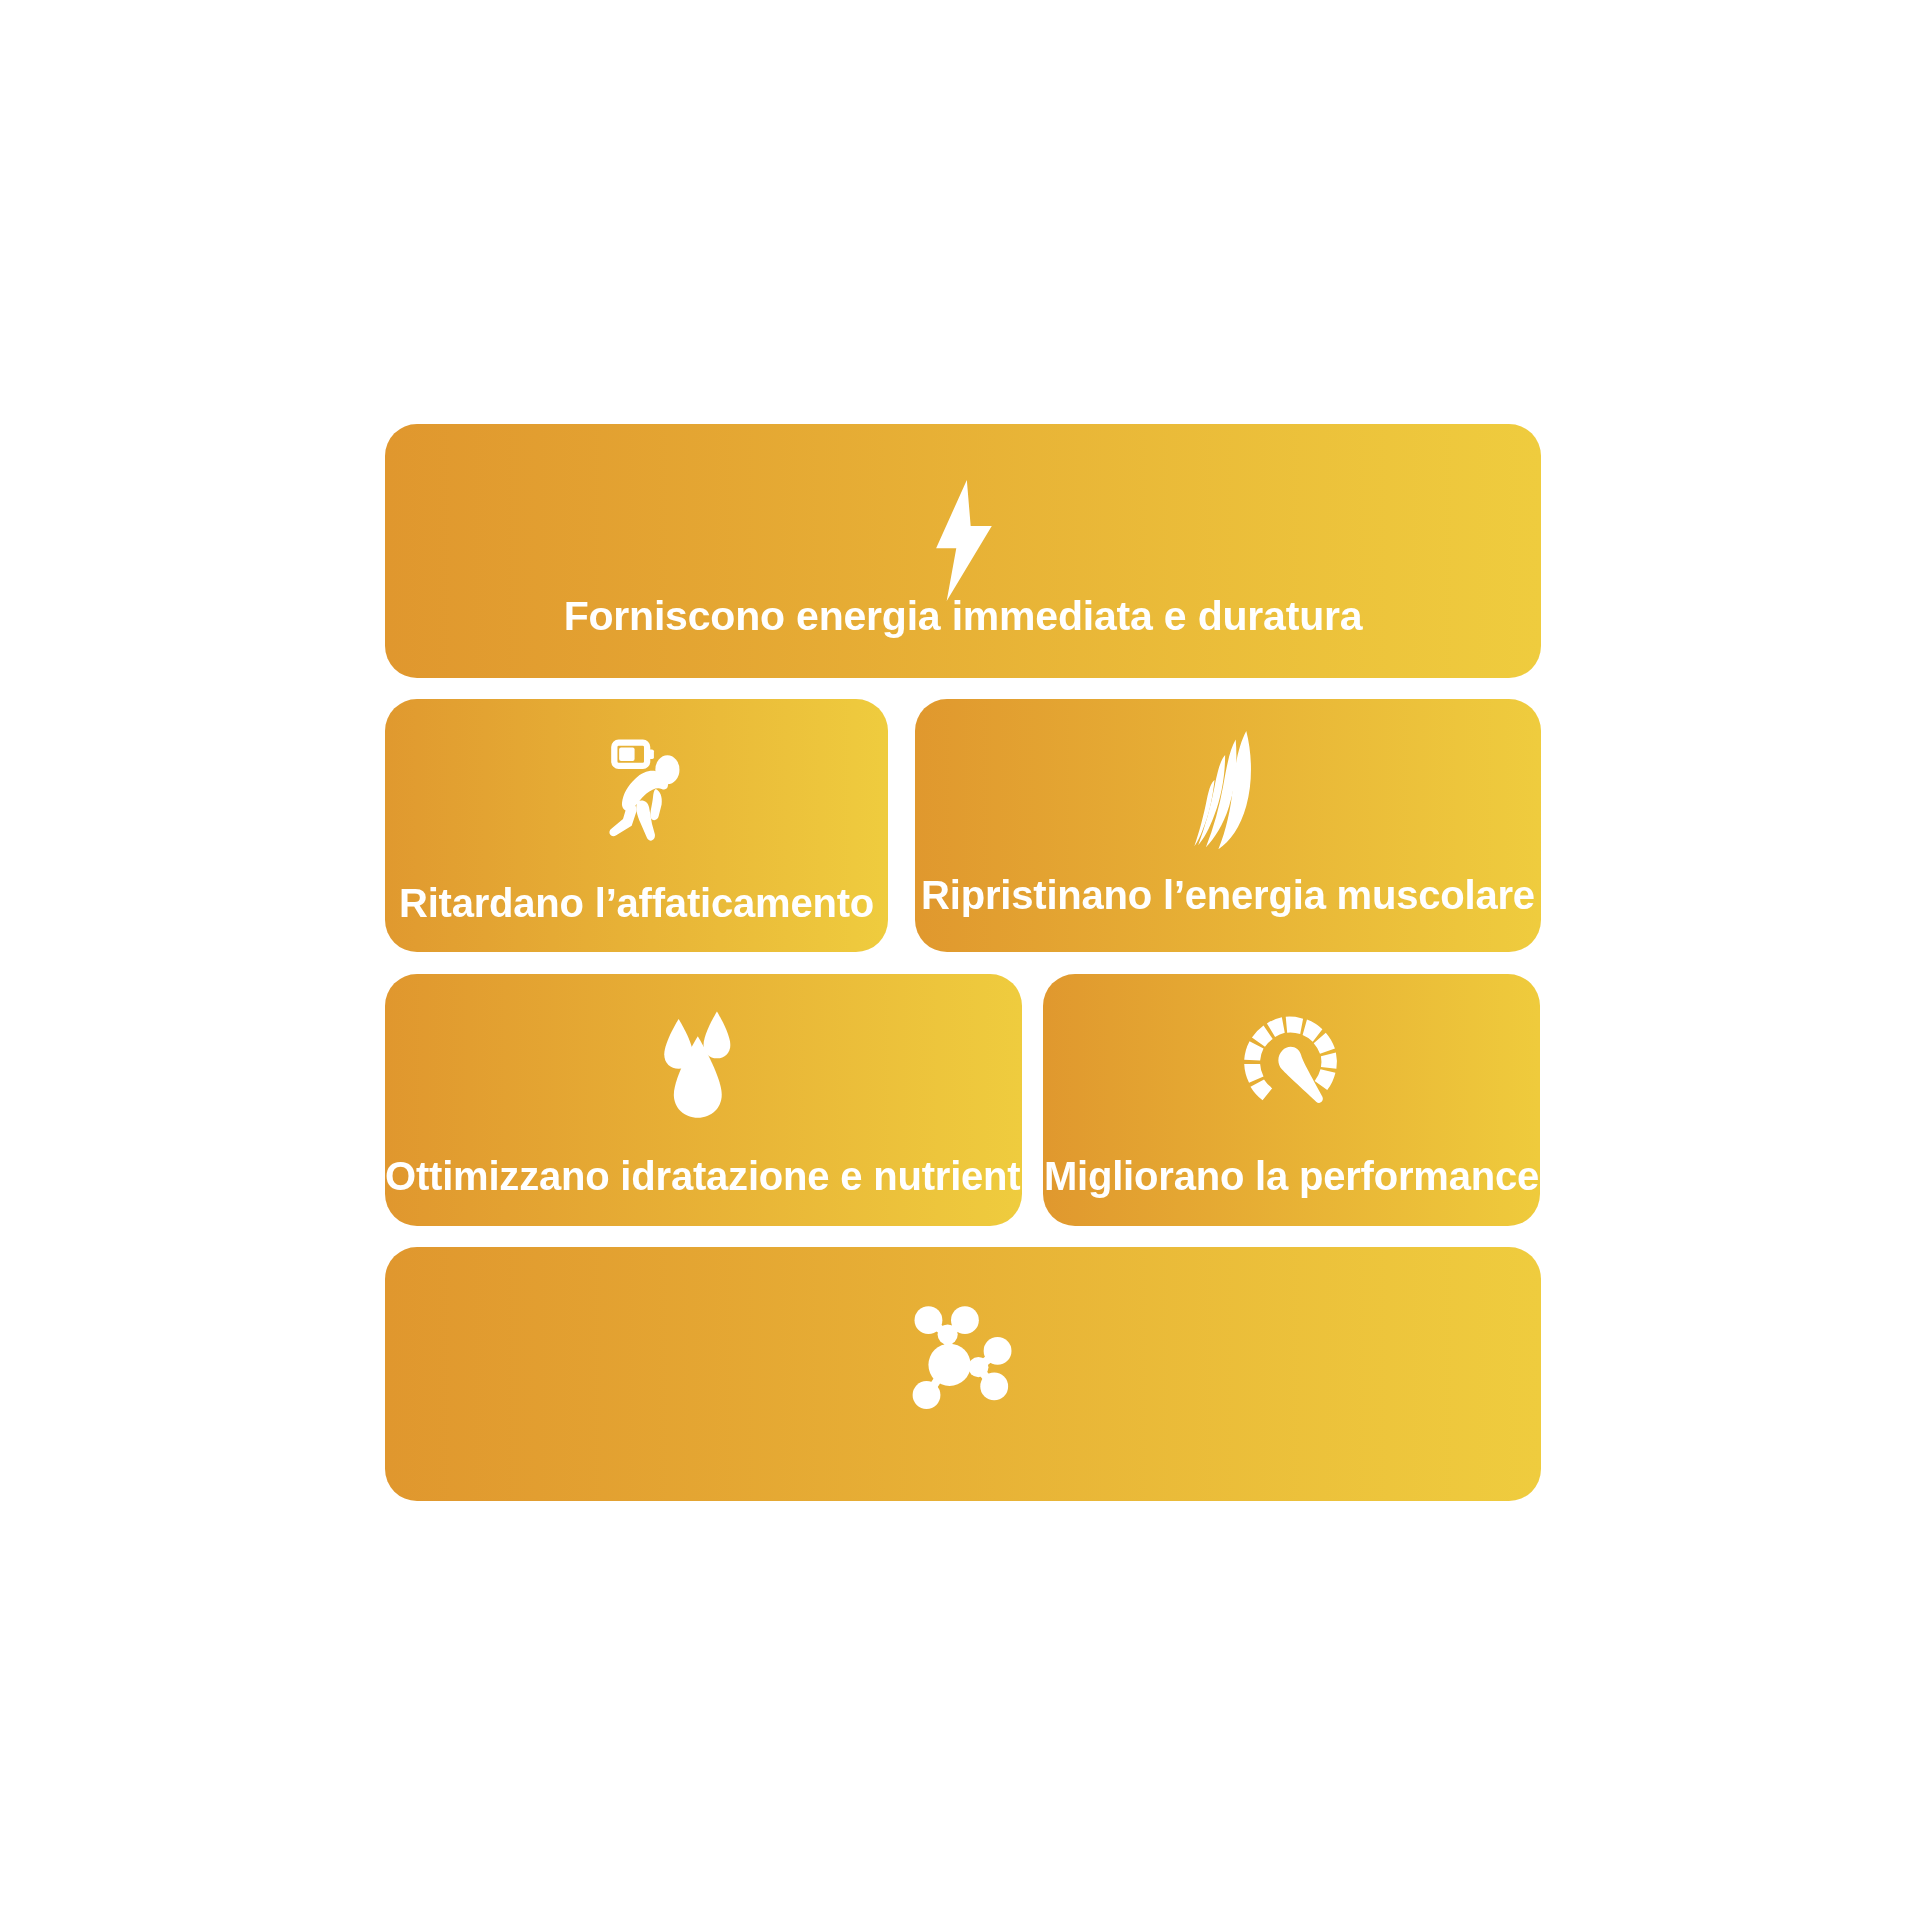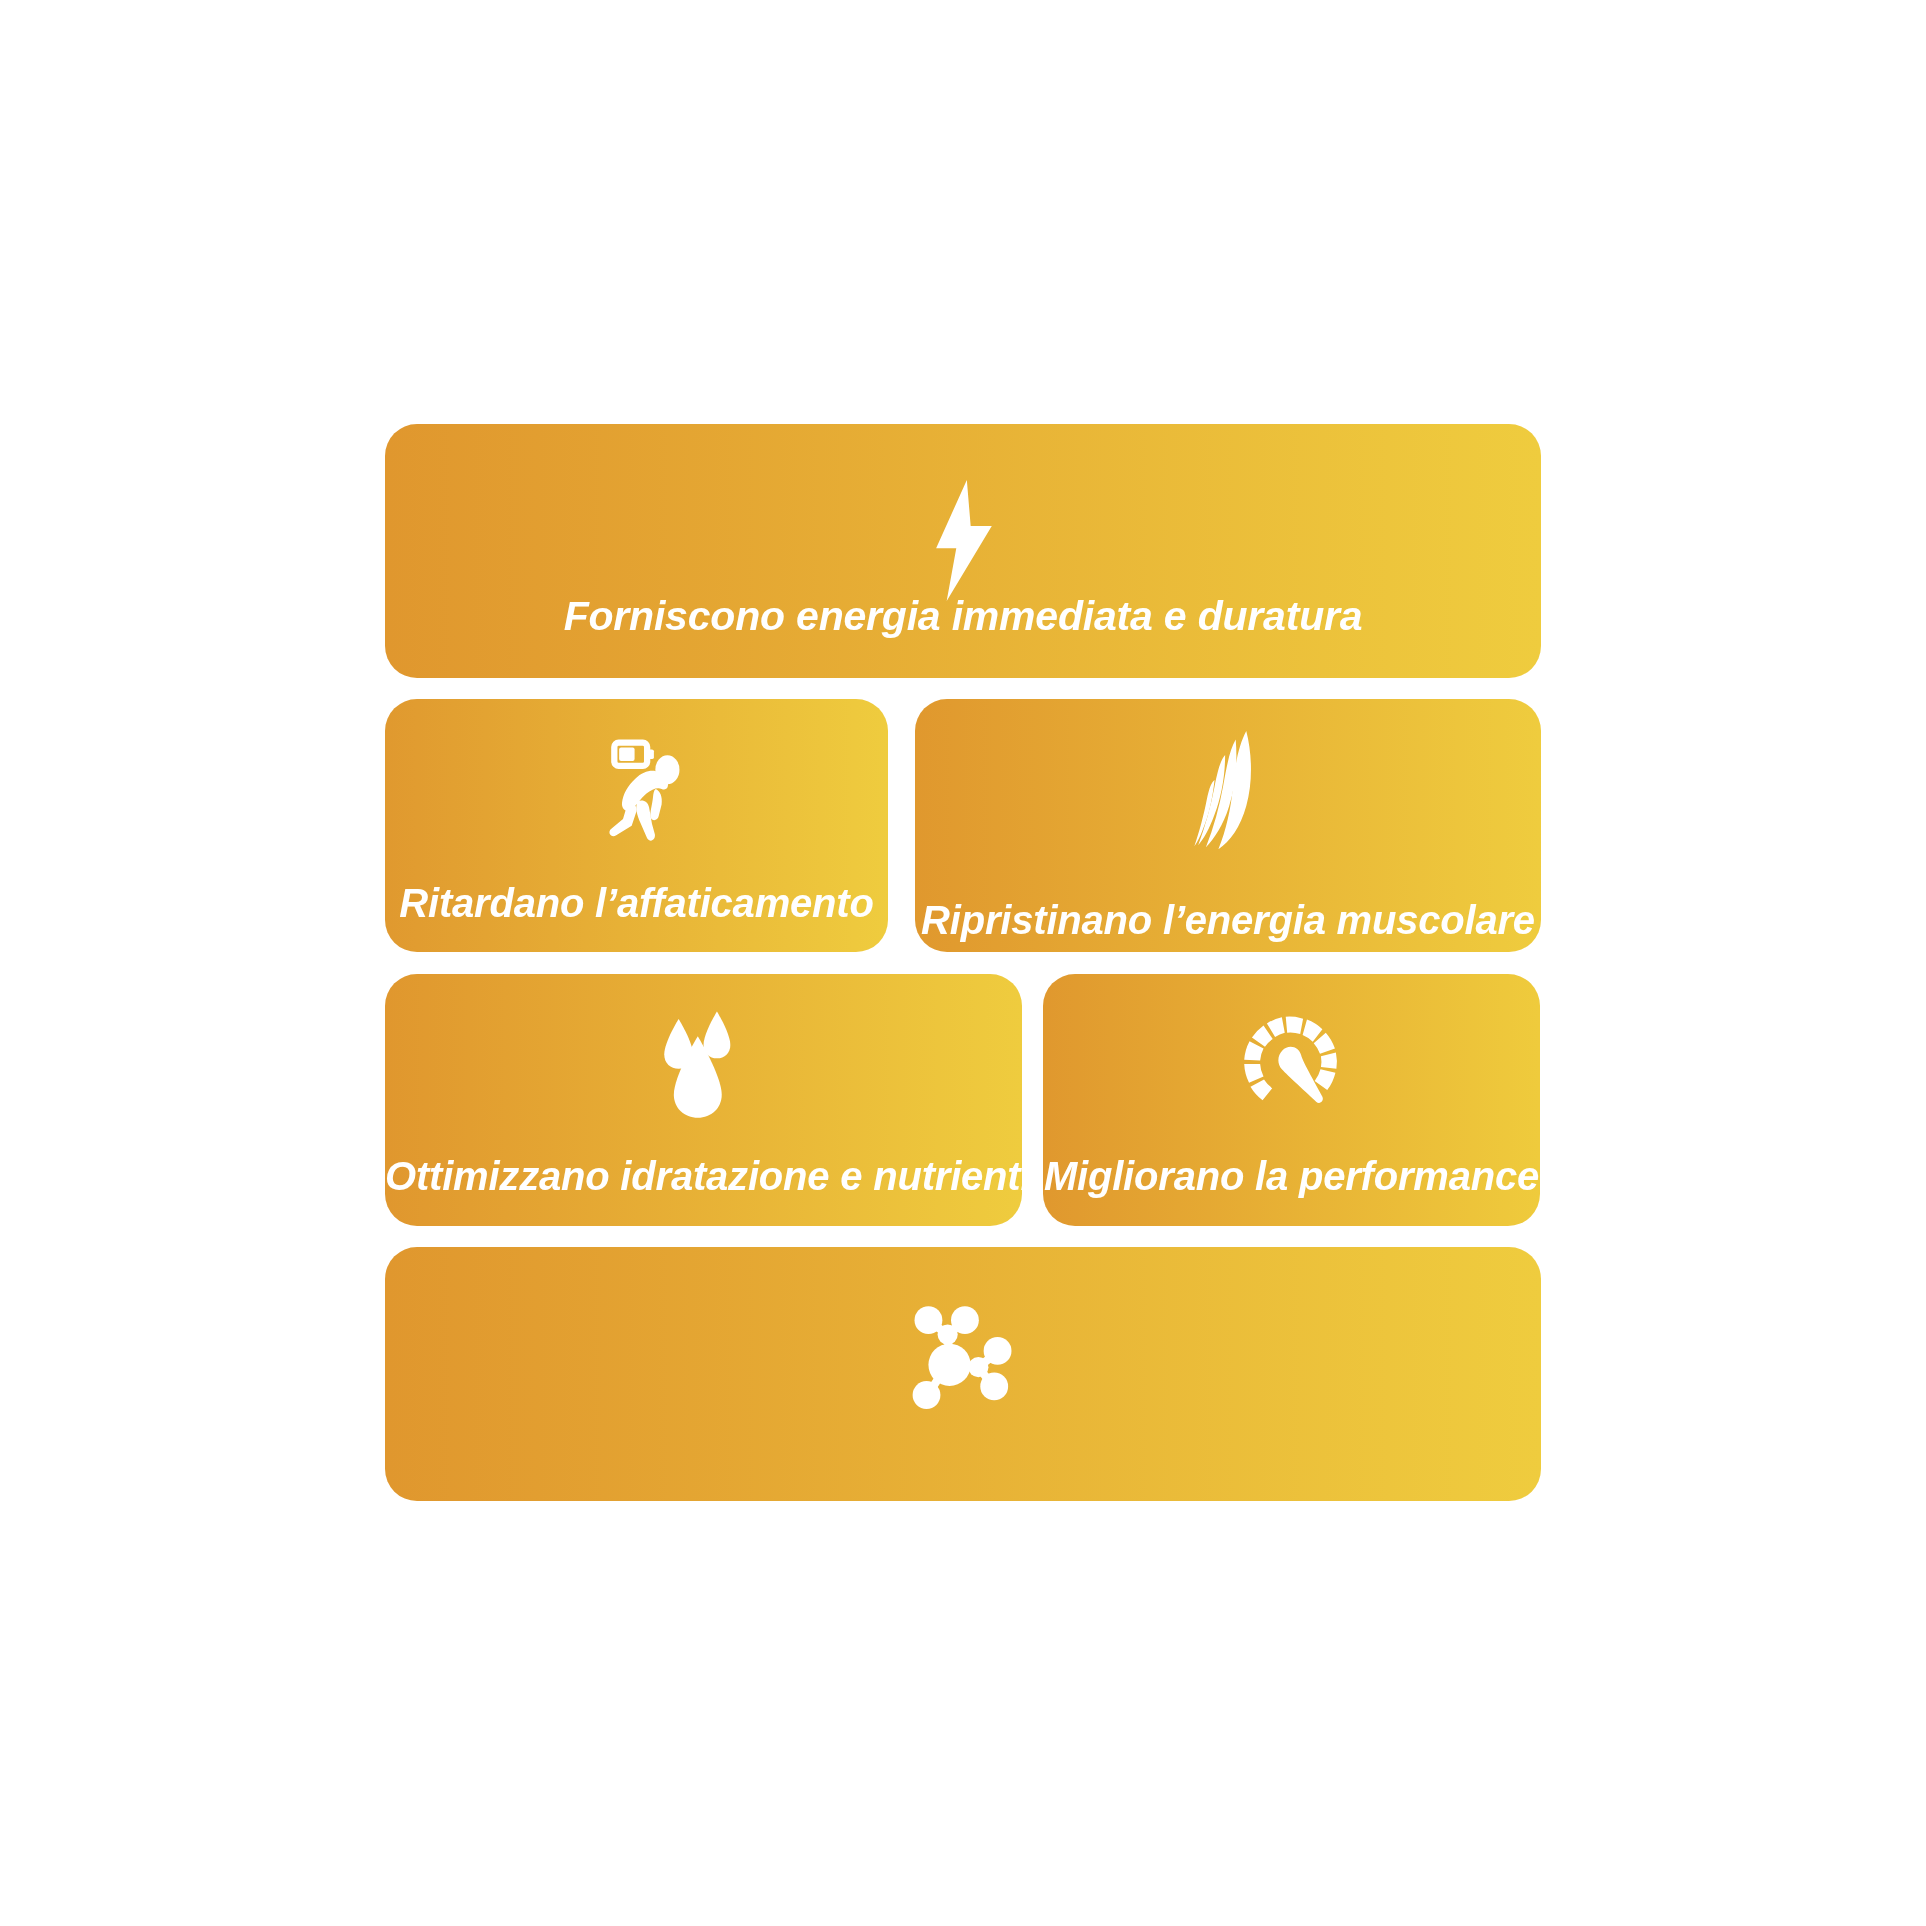--- a/index.html
+++ b/index.html
@@ -2,21 +2,21 @@
 <html style="font-size:7.7px"><head>
 <meta charset="utf-8">
 <style>
   html,body{margin:0;padding:0;}
   body{
     width:1926px;height:1926px;
     background:#ffffff;
     font-family:"Liberation Sans", sans-serif;
     overflow:hidden;
   }
-  #stage{position:relative;width:1926px;height:1572px;font-style:italic;}
+  #stage{position:relative;width:1926px;height:1572px;}
 
   .card{
     position:absolute;
     border-radius:32px;
     background:linear-gradient(90deg,var(--c0) 0%,var(--c1) 100%);
     box-sizing:border-box;
     overflow:hidden;
   }
   .card-inner{
     position:absolute;
@@ -51,21 +51,21 @@
   #card-energy .icon-wrap{ top:54px; }
   #card-energy .card-label{ bottom:41px; font-size:41px; }
 
   
   #card-fatigue{ left:385px; top:699px; width:503px; height:253px; }
   #card-fatigue .icon-wrap{ top:32px; }
   #card-fatigue .card-label{ bottom:29px; font-size:40px; }
 
   #card-muscle-energy{ left:915px; top:699px; width:626px; height:253px; }
   #card-muscle-energy .icon-wrap{ top:29px; }
-  #card-muscle-energy .card-label{ bottom:12px; font-size:40px; }
+  #card-muscle-energy .card-label{ bottom:37px; font-size:40px; }
 
   
   #card-hydration{ left:385px; top:974px; width:637px; height:252px; }
   #card-hydration .icon-wrap{ top:34px; }
   #card-hydration .card-label{ bottom:30px; font-size:40px; }
 
   #card-performance{ left:1043px; top:974px; width:497px; height:252px; }
   #card-performance .icon-wrap{ top:32px; }
   #card-performance .card-label{ bottom:30px; font-size:40px; }
 

